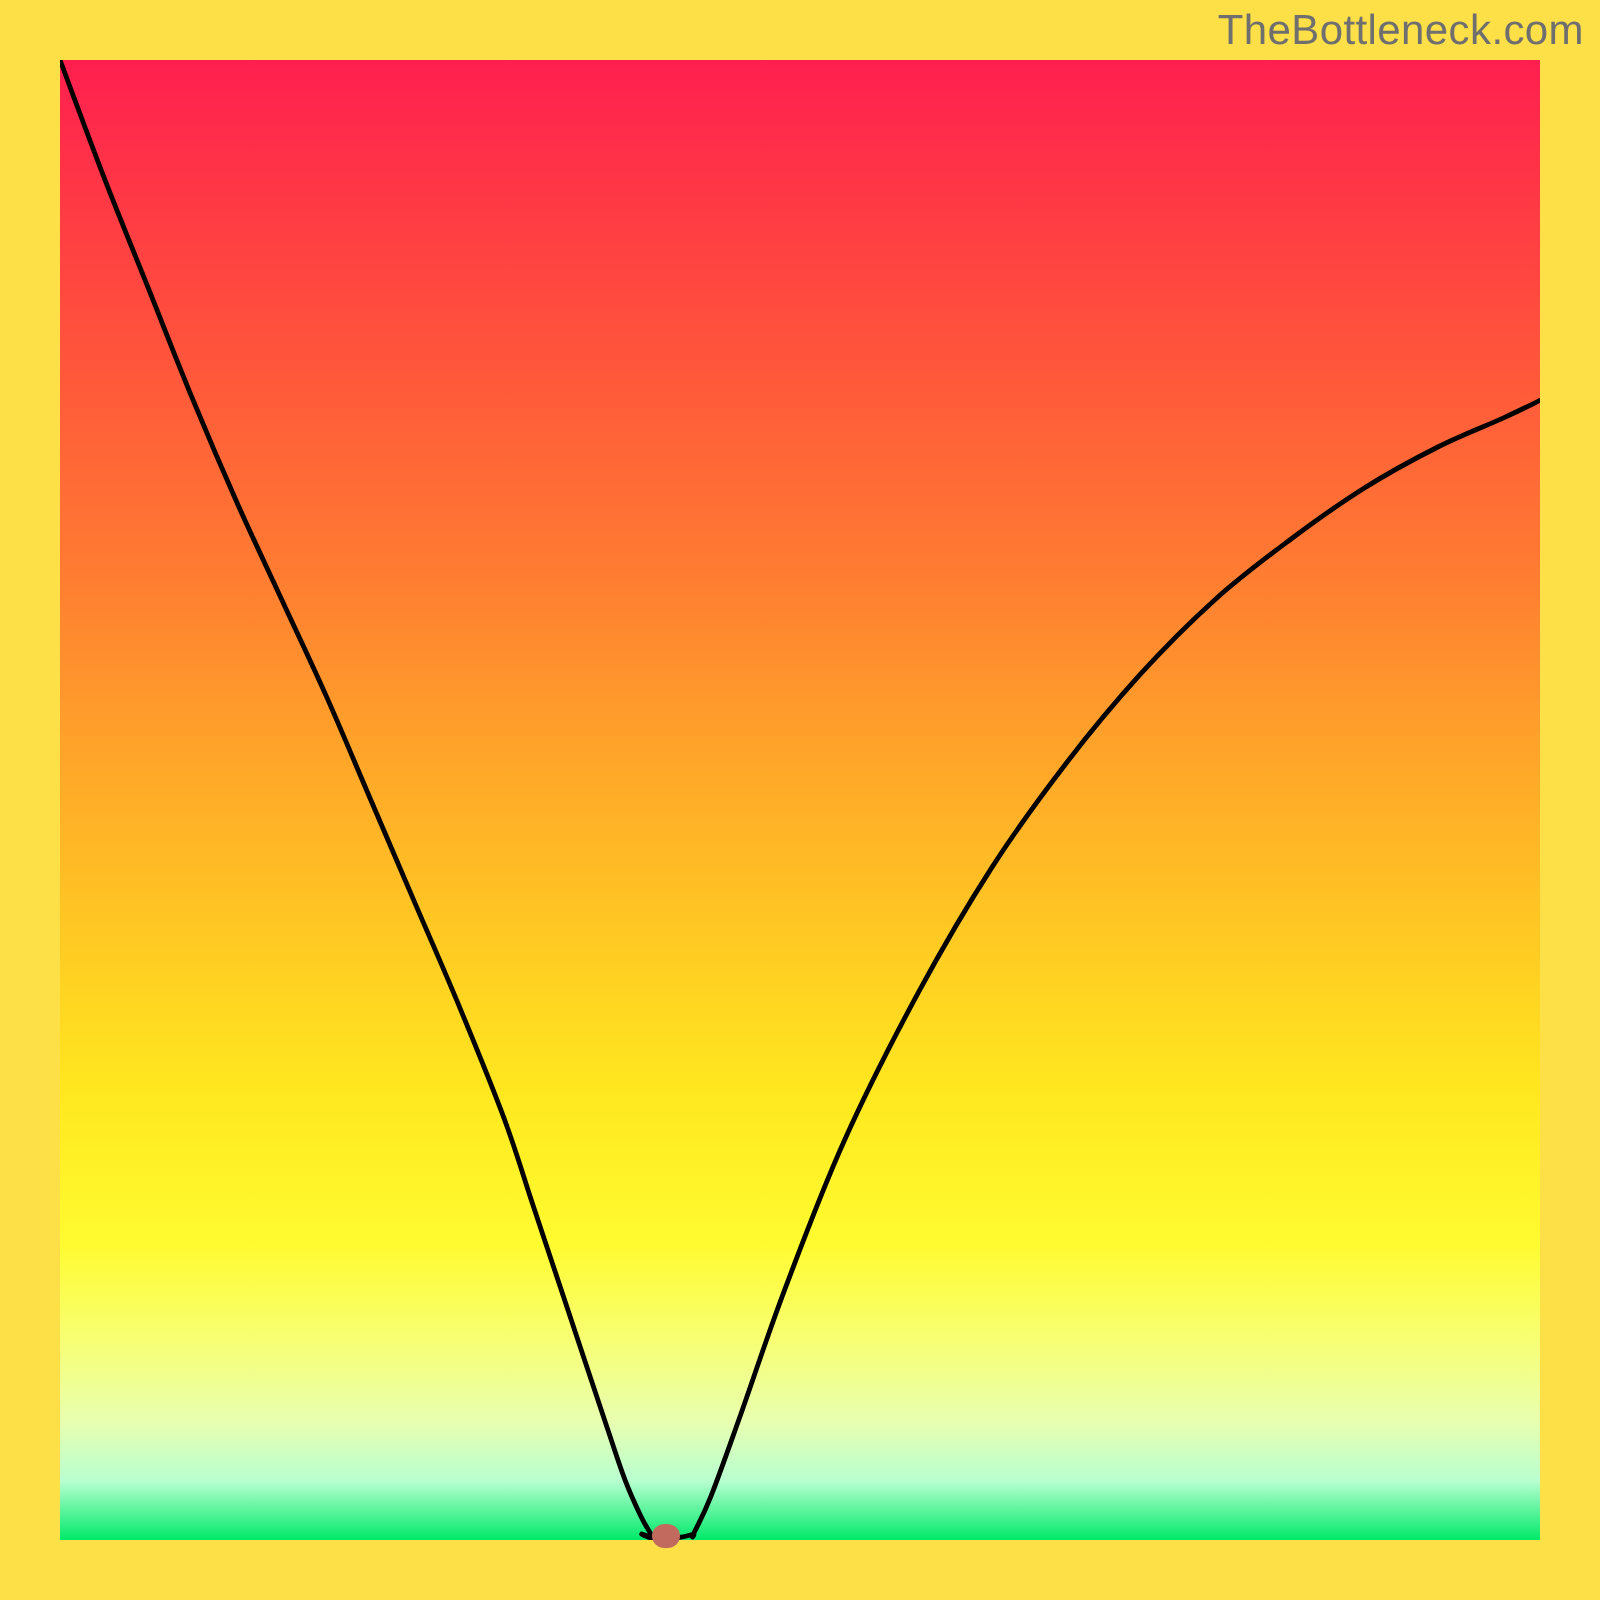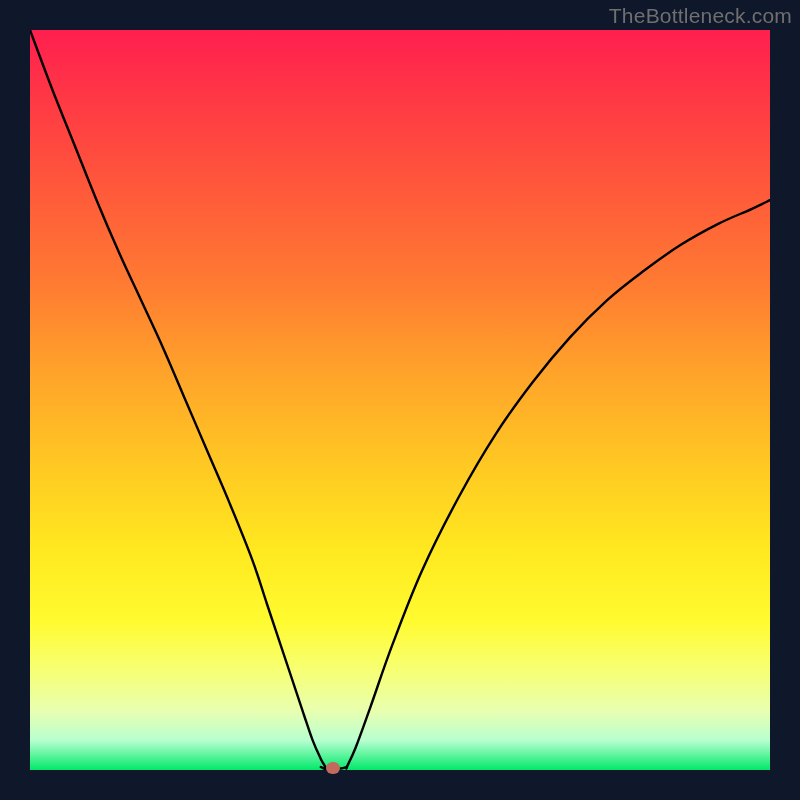--- a/index.html
+++ b/index.html
@@ -8,21 +8,21 @@
     width: 800px;
     height: 800px;
     overflow: hidden;
     background: #000;
     font-family: Arial, Helvetica, sans-serif;
   }
   .stage {
     position: relative;
     width: 800px;
     height: 800px;
-    background: #0f172a;
+    background: #fde047;
   }
   .plot-area {
     position: absolute;
     left: 30px;
     top: 30px;
     width: 740px;
     height: 740px;
     background: linear-gradient(to bottom,
       #ff1f4f 0%,
       #ff3a44 10%,

